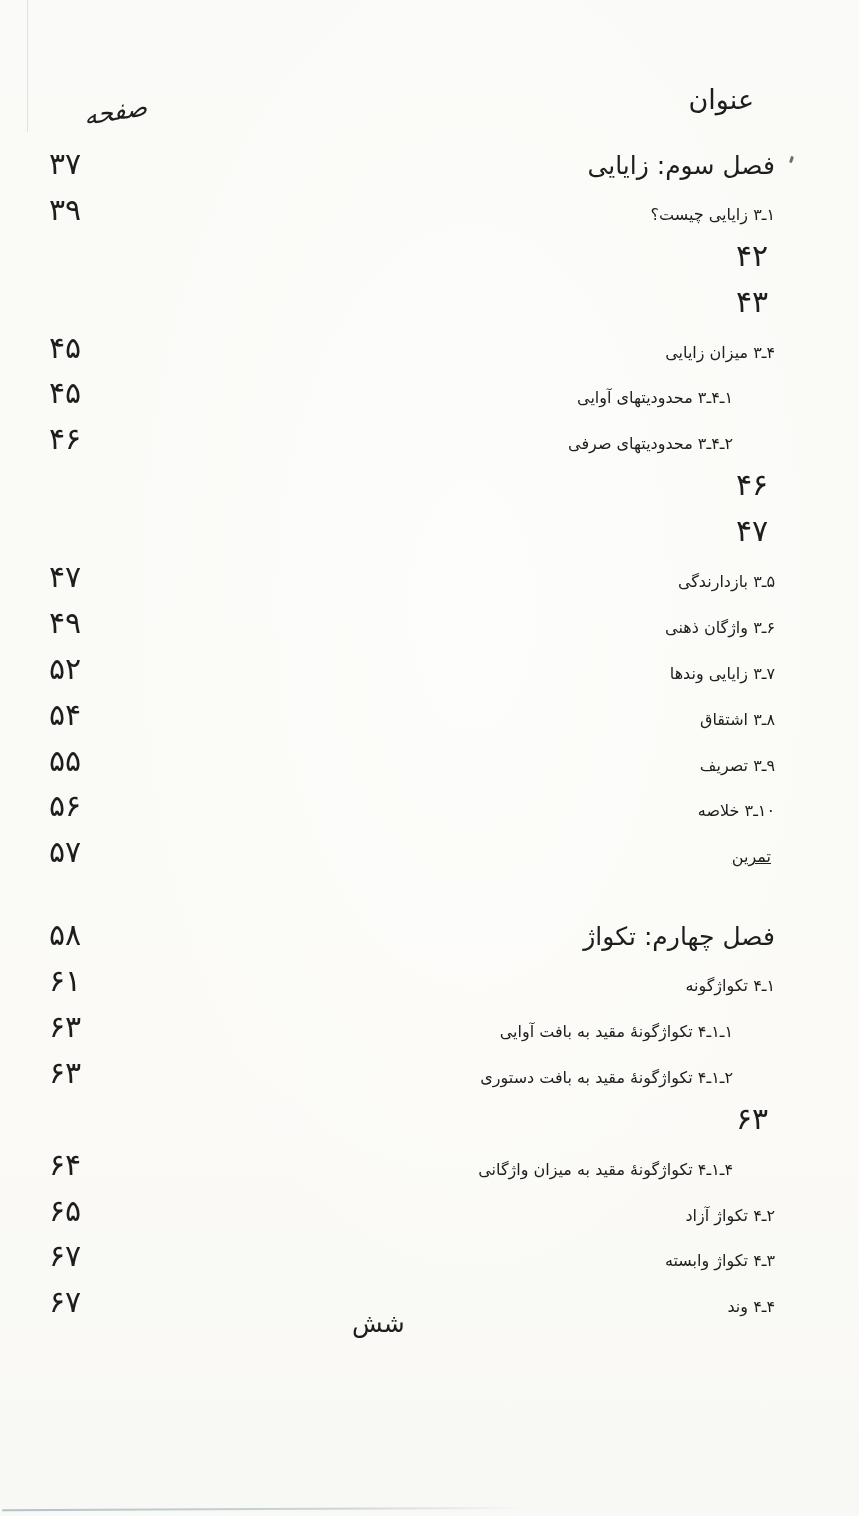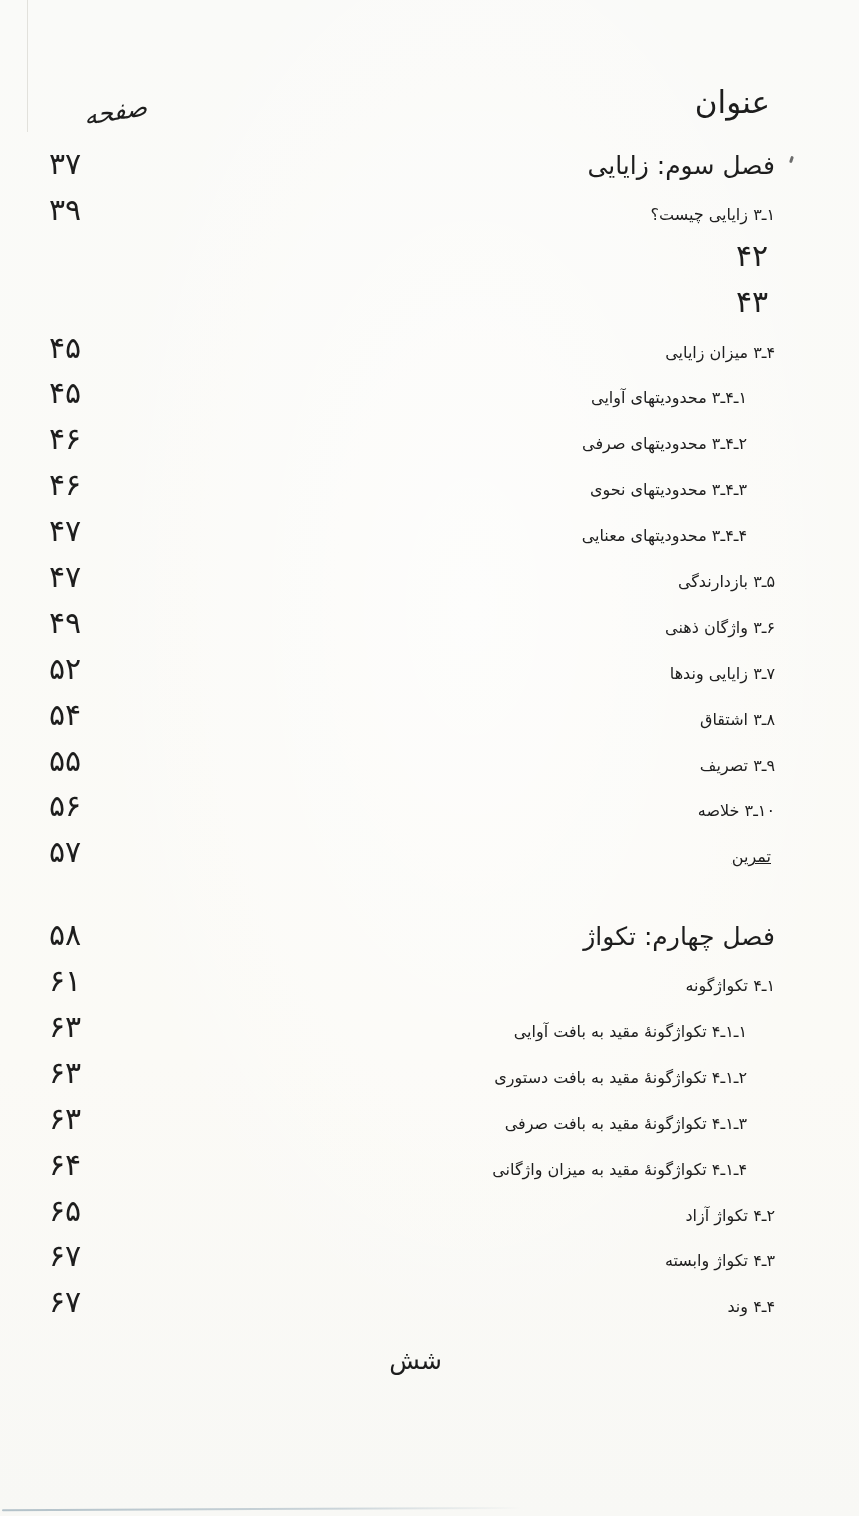--- a/index.html
+++ b/index.html
@@ -20,48 +20,48 @@
   .edge-left{position:absolute;left:27px;top:0;width:1px;height:132px;background:#e2e1dc;}
   .scan-streak{
     position:absolute;left:2px;bottom:6px;width:520px;height:2px;
     background:linear-gradient(to left, rgba(120,145,160,0) 0%, #b3c2cb 35%, #8fa5b2 98%);
     transform:rotate(-.25deg);opacity:.65;border-radius:2px;
   }
   .speck{position:absolute;right:66px;top:156px;width:3px;height:7px;background:#4a4a4a;transform:rotate(18deg);border-radius:2px;opacity:.8;}
 
   
   .hdr-title{
-    position:absolute;right:89px;top:84px;
-    font-size:31px;letter-spacing:.5px;
+    position:absolute;right:105px;top:84px;
+    font-size:27px;letter-spacing:.5px;
   }
   .hdr-page{
     position:absolute;left:84px;top:97px;
     font-size:25px;font-style:italic;
     transform:rotate(-9deg) skewX(-6deg);
     transform-origin:center;
   }
 
   
   .toc{position:absolute;top:146px;right:84px;left:42px;}
   .block + .block{margin-top:37px;}
   .row{
     display:flex;justify-content:space-between;align-items:baseline;
     height:45.9px;direction:rtl;
   }
   .label{font-size:16px;white-space:nowrap;}
   .lvl-chapter .label{font-weight:normal;font-size:25px;}
-  .lvl-subsection .label{margin-right:28px;}
+  .lvl-subsection .label{margin-right:42px;}
   .lvl-plain .label{margin-right:4px;text-decoration:underline;}
   .num{
     font-size:30px;direction:ltr;
     width:46px;text-align:center;flex:0 0 auto;
   }
   .footer{
-    position:absolute;top:1346px;left:352px;width:90px;
-    text-align:right;font-size:25px;
+    position:absolute;top:1309px;left:352px;width:90px;
+    text-align:left;font-size:25px;
   }
 </style>
 </head>
 <body>
 
 <div class="page">
 
   <div class="edge-left"></div>
 
   <span class="hdr-title">عنوان</span>
@@ -92,25 +92,23 @@
         </div>
         <div class="row lvl-subsection">
           <span class="label">۱ـ۴ـ۳ محدودیتهای آوایی</span>
           <span class="num">۴۵</span>
         </div>
         <div class="row lvl-subsection">
           <span class="label">۲ـ۴ـ۳ محدودیتهای صرفی</span>
           <span class="num">۴۶</span>
         </div>
         <div class="row lvl-subsection">
-          <span class="label">۳ـ۴ـ۳ محدودیتهای نحوی</span>
           <span class="num">۴۶</span>
         </div>
         <div class="row lvl-subsection">
-          <span class="label">۴ـ۴ـ۳ محدودیتهای معنایی</span>
           <span class="num">۴۷</span>
         </div>
         <div class="row lvl-section">
           <span class="label">۵ـ۳ بازدارندگی</span>
           <span class="num">۴۷</span>
         </div>
         <div class="row lvl-section">
           <span class="label">۶ـ۳ واژگان ذهنی</span>
           <span class="num">۴۹</span>
         </div>
@@ -146,21 +144,20 @@
         </div>
         <div class="row lvl-subsection">
           <span class="label">۱ـ۱ـ۴ تکواژگونۀ مقید به بافت آوایی</span>
           <span class="num">۶۳</span>
         </div>
         <div class="row lvl-subsection">
           <span class="label">۲ـ۱ـ۴ تکواژگونۀ مقید به بافت دستوری</span>
           <span class="num">۶۳</span>
         </div>
         <div class="row lvl-subsection">
-          <span class="label">۳ـ۱ـ۴ تکواژگونۀ مقید به بافت صرفی</span>
           <span class="num">۶۳</span>
         </div>
         <div class="row lvl-subsection">
           <span class="label">۴ـ۱ـ۴ تکواژگونۀ مقید به میزان واژگانی</span>
           <span class="num">۶۴</span>
         </div>
         <div class="row lvl-section">
           <span class="label">۲ـ۴ تکواژ آزاد</span>
           <span class="num">۶۵</span>
         </div>

